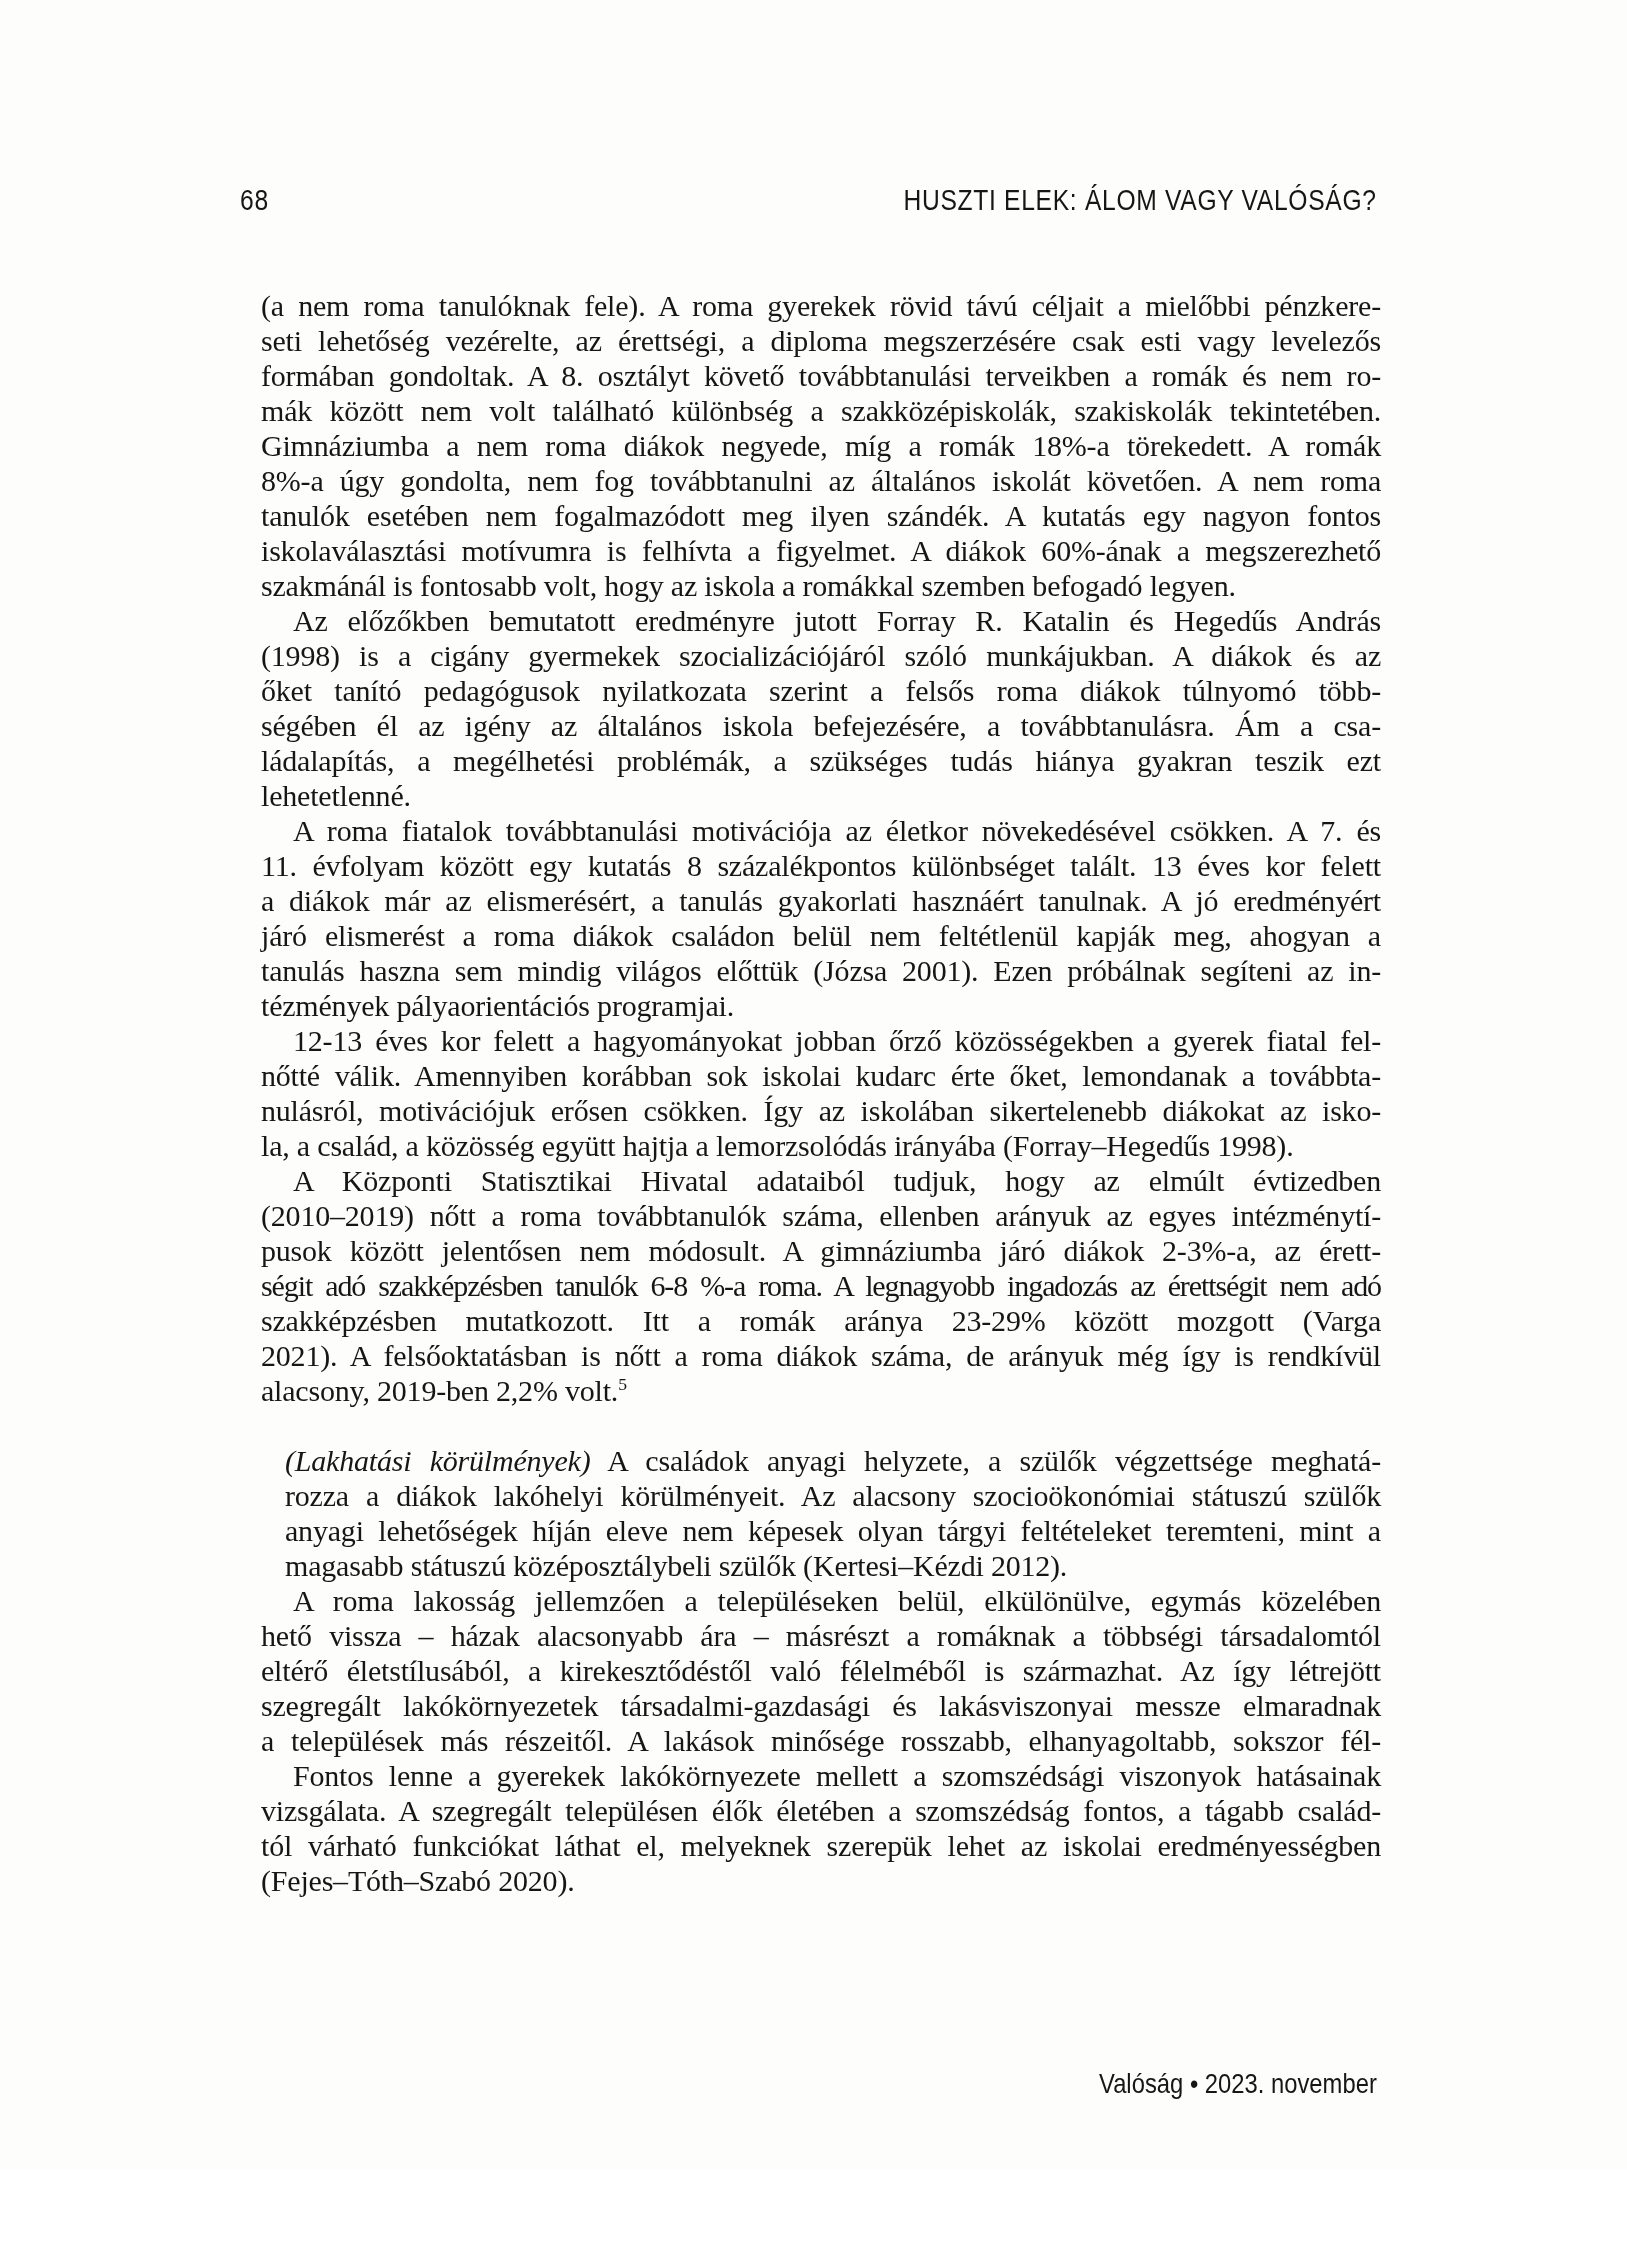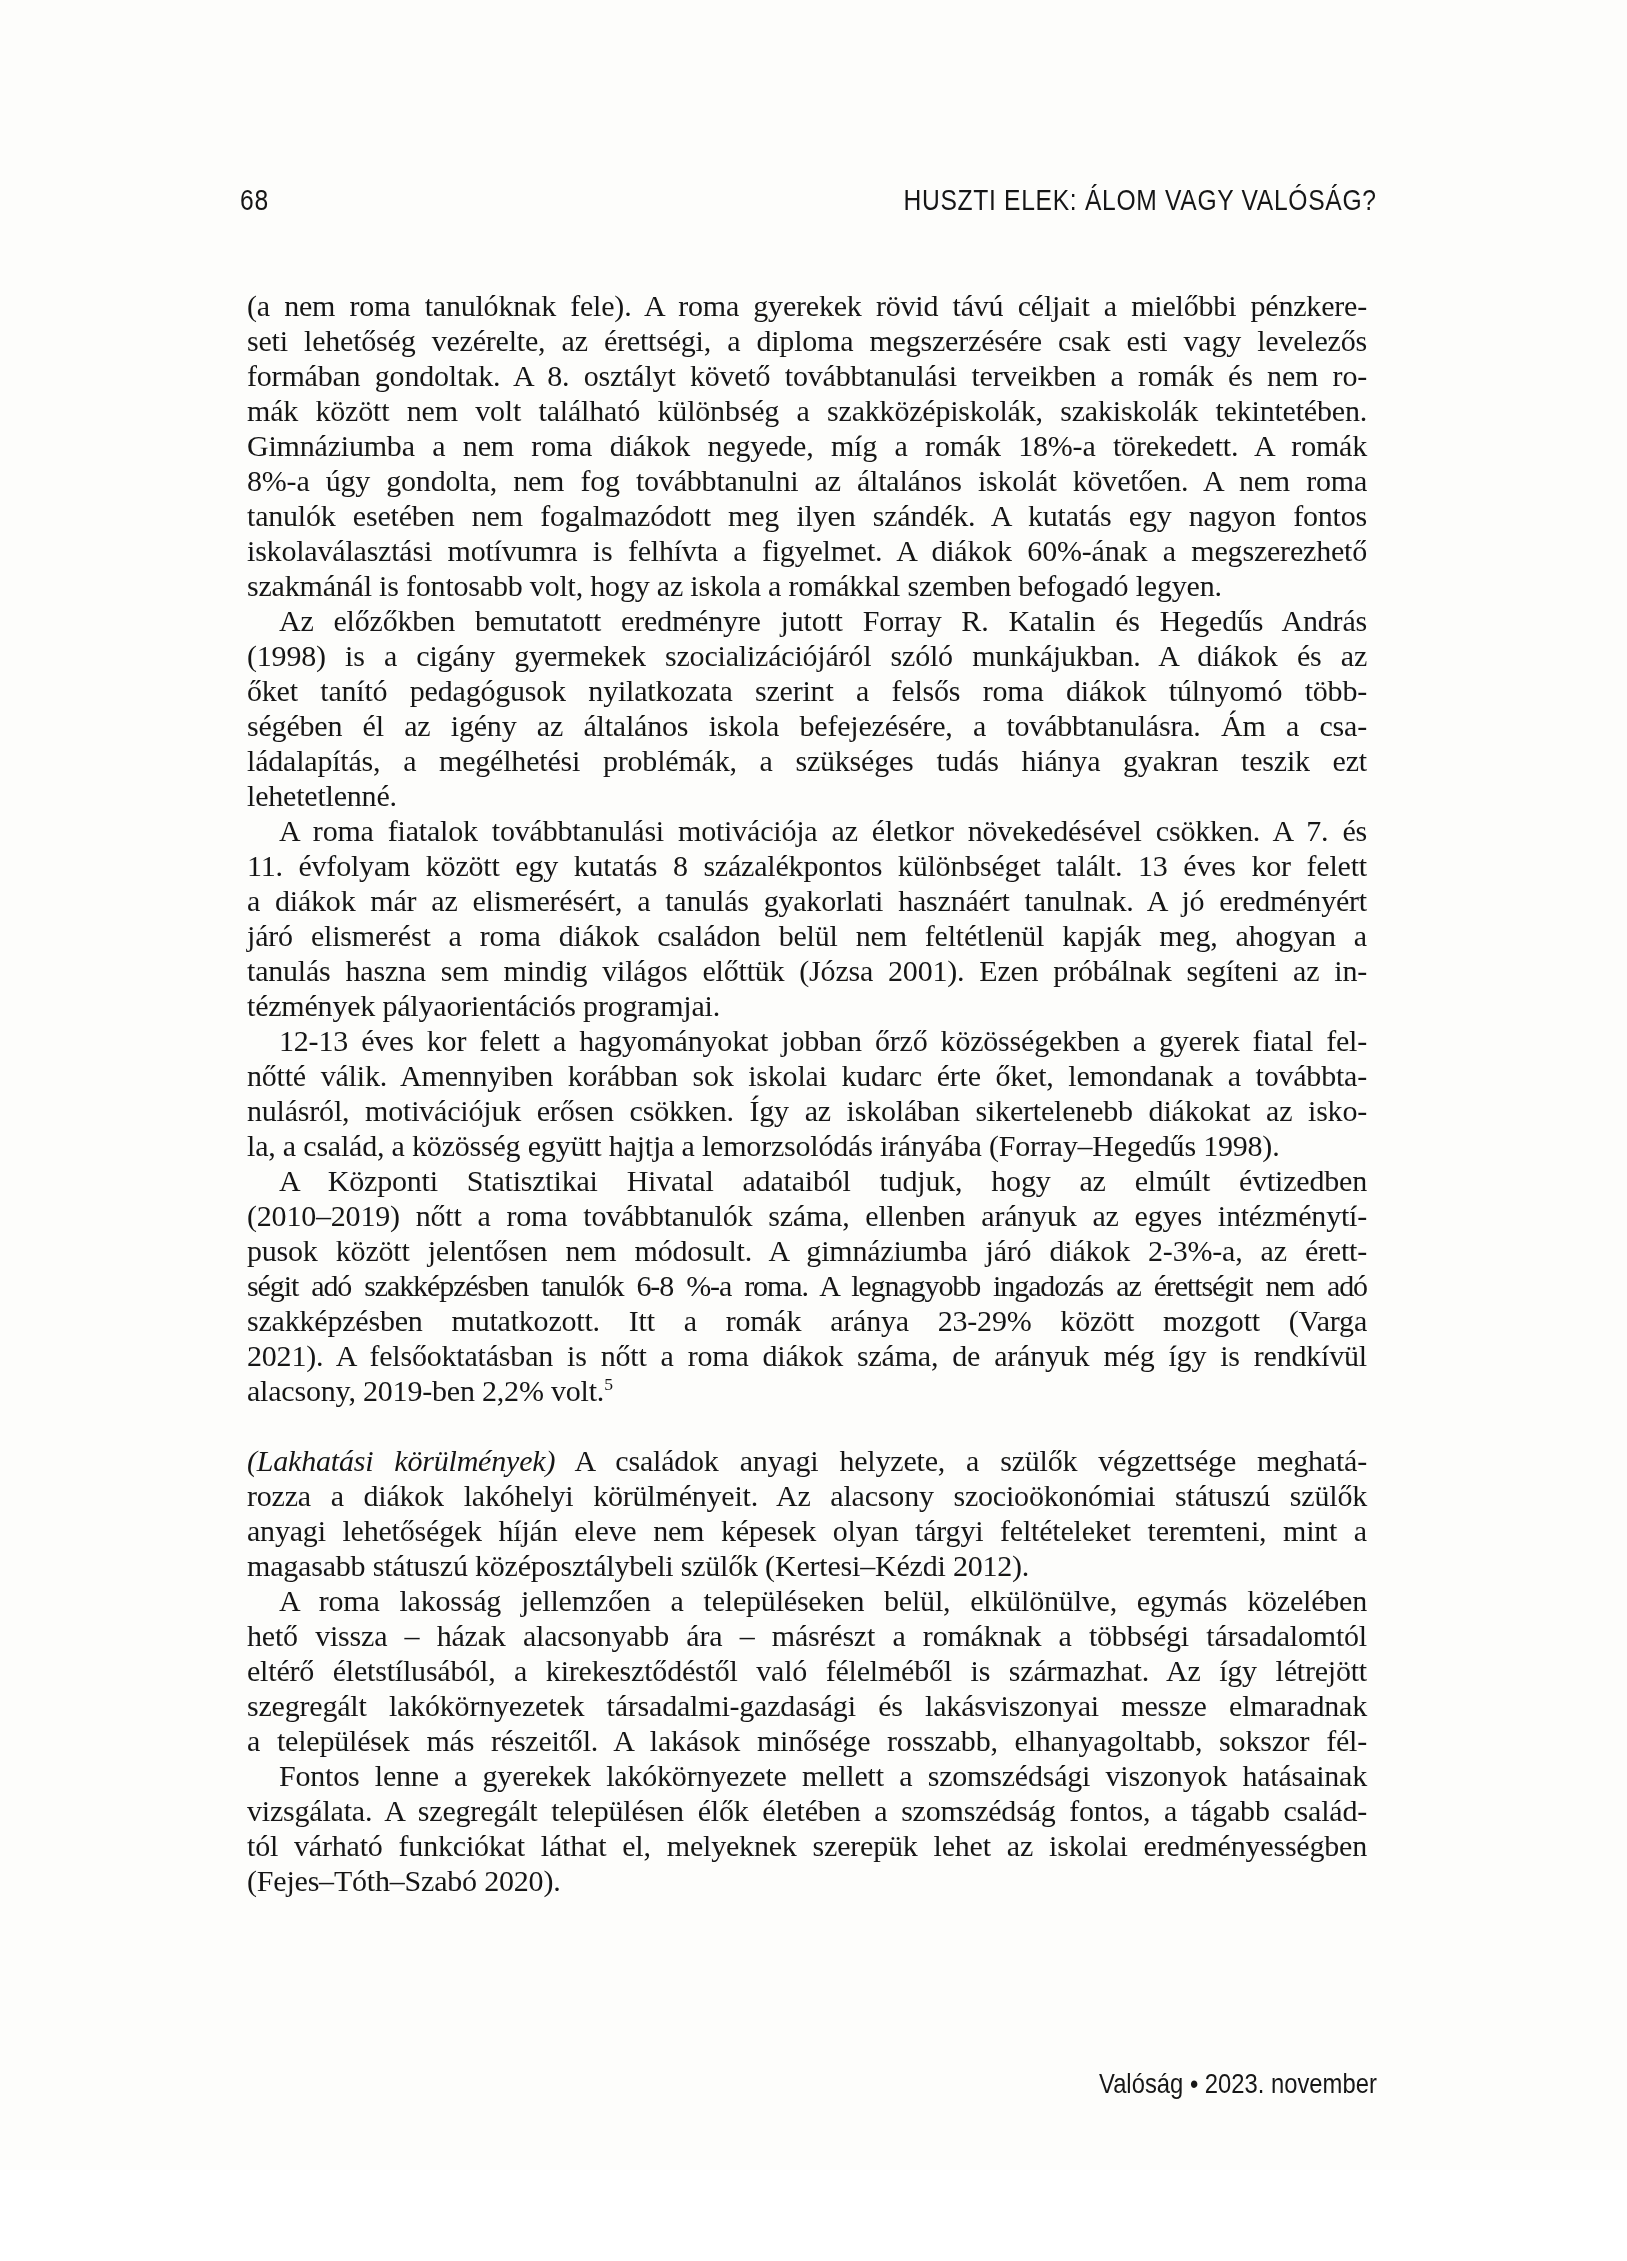--- a/index.html
+++ b/index.html
@@ -27,28 +27,28 @@
     position:absolute; right:251px; top:186px;
     font-family:"Liberation Sans",sans-serif;
     font-size:29px; line-height:1;
     letter-spacing:0.8px;
     transform:scaleX(0.85); transform-origin:right top;
     white-space:nowrap;
   }
 
   
   .article {
-    position:absolute; left:247px; top:288px; width:1120px;
+    position:absolute; left:261px; top:288px; width:1120px;
     font-family:"Liberation Serif","DejaVu Serif",serif;
     font-size:30px; line-height:35px;
     letter-spacing:-0.2px;
     color:#161616;
   }
   .para { margin:0; }
-  .para.space-before { margin-top:35px; }
+  .para.space-before { margin-top:35px;margin-left:24px; }
   .para.indent .line:first-child { text-indent:32px; }
   .line { text-align:justify; text-align-last:justify; }
   .line.last { text-align-last:left; }
   .line.tight { letter-spacing:-1.1px; }
   .article em { font-style:italic; }
   .article sup { font-size:17.6px; line-height:0; vertical-align:super; }
 
   
   .footer-text {
     position:absolute; right:251px; top:2070px;

